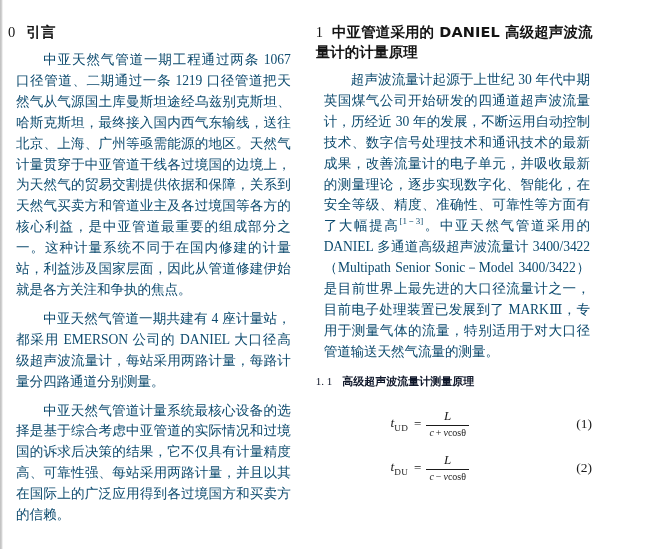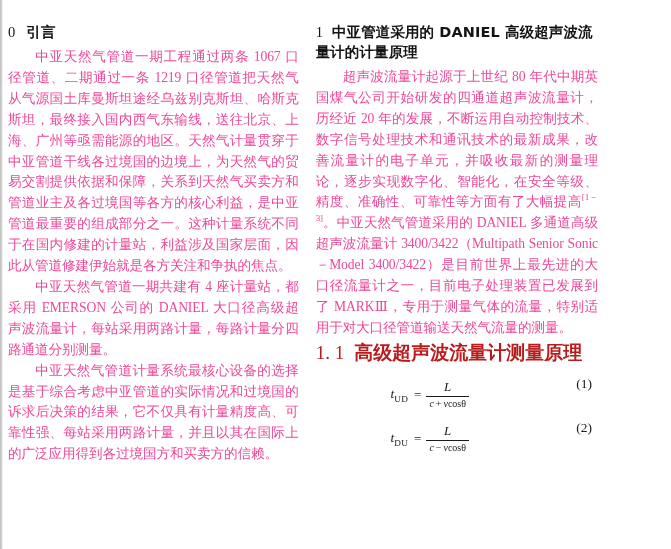--- a/index.html
+++ b/index.html
@@ -65,53 +65,54 @@
     margin-right: 11px;
   }
   h2.sec-heading .num.tight {
     margin-right: 9px;
   }
 
   h3.subsec-heading {
     margin: 3px 0 12px 0;
     font-family: "DejaVu Sans", "Liberation Sans", sans-serif;
     font-weight: bold;
-    font-size: 19px;
+    font-size: 11px;
     line-height: 21px;
-    color: #b91c1c;
+    color: #0f172a;
   }
   h3.subsec-heading .num {
     font-family: "Liberation Serif", "DejaVu Serif", serif;
     font-weight: normal;
     margin-right: 10px;
   }
 
   p.body-text {
-    margin: 0;
+    margin: 8px;
     font-size: 13.6px;
     line-height: 20.9px;
     text-align: justify;
     text-justify: inter-ideograph;
     text-indent: 2em;
     letter-spacing: -0.1px;
     word-spacing: 0.5px;
-    color: #ec4899;
+    color: #0c4a6e;
   }
   p.body-text + p.body-text {
     margin-top: 0;
   }
   sup.cite {
     font-size: 9px;
     vertical-align: super;
     line-height: 0;
   }
 
   
   .formula-row {
     display: flex;
+    align-items: center;
     justify-content: center;
     position: relative;
     margin-top: 13px;
     height: 38px;
     font-family: "Liberation Serif", "DejaVu Serif", serif;
   }
   .formula-row.second {
     margin-top: 6px;
   }
   .eq-body {
@@ -185,21 +186,21 @@
     <p class="body-text">中亚天然气管道计量系统最核心设备的选择是基于综合考虑中亚管道的实际情况和过境国的诉求后决策的结果，它不仅具有计量精度高、可靠性强、每站采用两路计量，并且以其在国际上的广泛应用得到各过境国方和买卖方的信赖。</p>
 
   </div>
 
   <div class="column col-right">
 
     <h2 class="sec-heading">
       <span class="num tight">1</span><span>中亚管道采用的 DANIEL 高级超声波流量计的计量原理</span>
     </h2>
 
-    <p class="body-text"><span>超声波流量计起源于上世纪 80 年代中期英国煤气公司开始研发的四通道超声波流量计，历经近 20 年的发展，不断运用自动控制技术、数字信号处理技术和通讯技术的最新成果，改善流量计的电子单元，并吸收最新的测量理论，逐步实现数字化、智能化，在安全等级、精度、准确性、可靠性等方面有了大幅提高</span><sup class="cite">[1－3]</sup><span>。中亚天然气管道采用的 DANIEL 多通道高级超声波流量计 3400/3422（Multipath Senior Sonic－Model 3400/3422）是目前世界上最先进的大口径流量计之一，目前电子处理装置已发展到了 MARKⅢ，专用于测量气体的流量，特别适用于对大口径管道输送天然气流量的测量。</span></p>
+    <p class="body-text"><span>超声波流量计起源于上世纪 30 年代中期英国煤气公司开始研发的四通道超声波流量计，历经近 30 年的发展，不断运用自动控制技术、数字信号处理技术和通讯技术的最新成果，改善流量计的电子单元，并吸收最新的测量理论，逐步实现数字化、智能化，在安全等级、精度、准确性、可靠性等方面有了大幅提高</span><sup class="cite">[1－3]</sup><span>。中亚天然气管道采用的 DANIEL 多通道高级超声波流量计 3400/3422（Multipath Senior Sonic－Model 3400/3422）是目前世界上最先进的大口径流量计之一，目前电子处理装置已发展到了 MARKⅢ，专用于测量气体的流量，特别适用于对大口径管道输送天然气流量的测量。</span></p>
 
     <h3 class="subsec-heading">
       <span class="num">1. 1</span><span>高级超声波流量计测量原理</span>
     </h3>
 
 
     <div class="formula-row">
       <div class="eq-body">
         <span class="eq-lhs"><span>t</span><span class="sub">UD</span></span>
         <span class="eq-equals">=</span>

